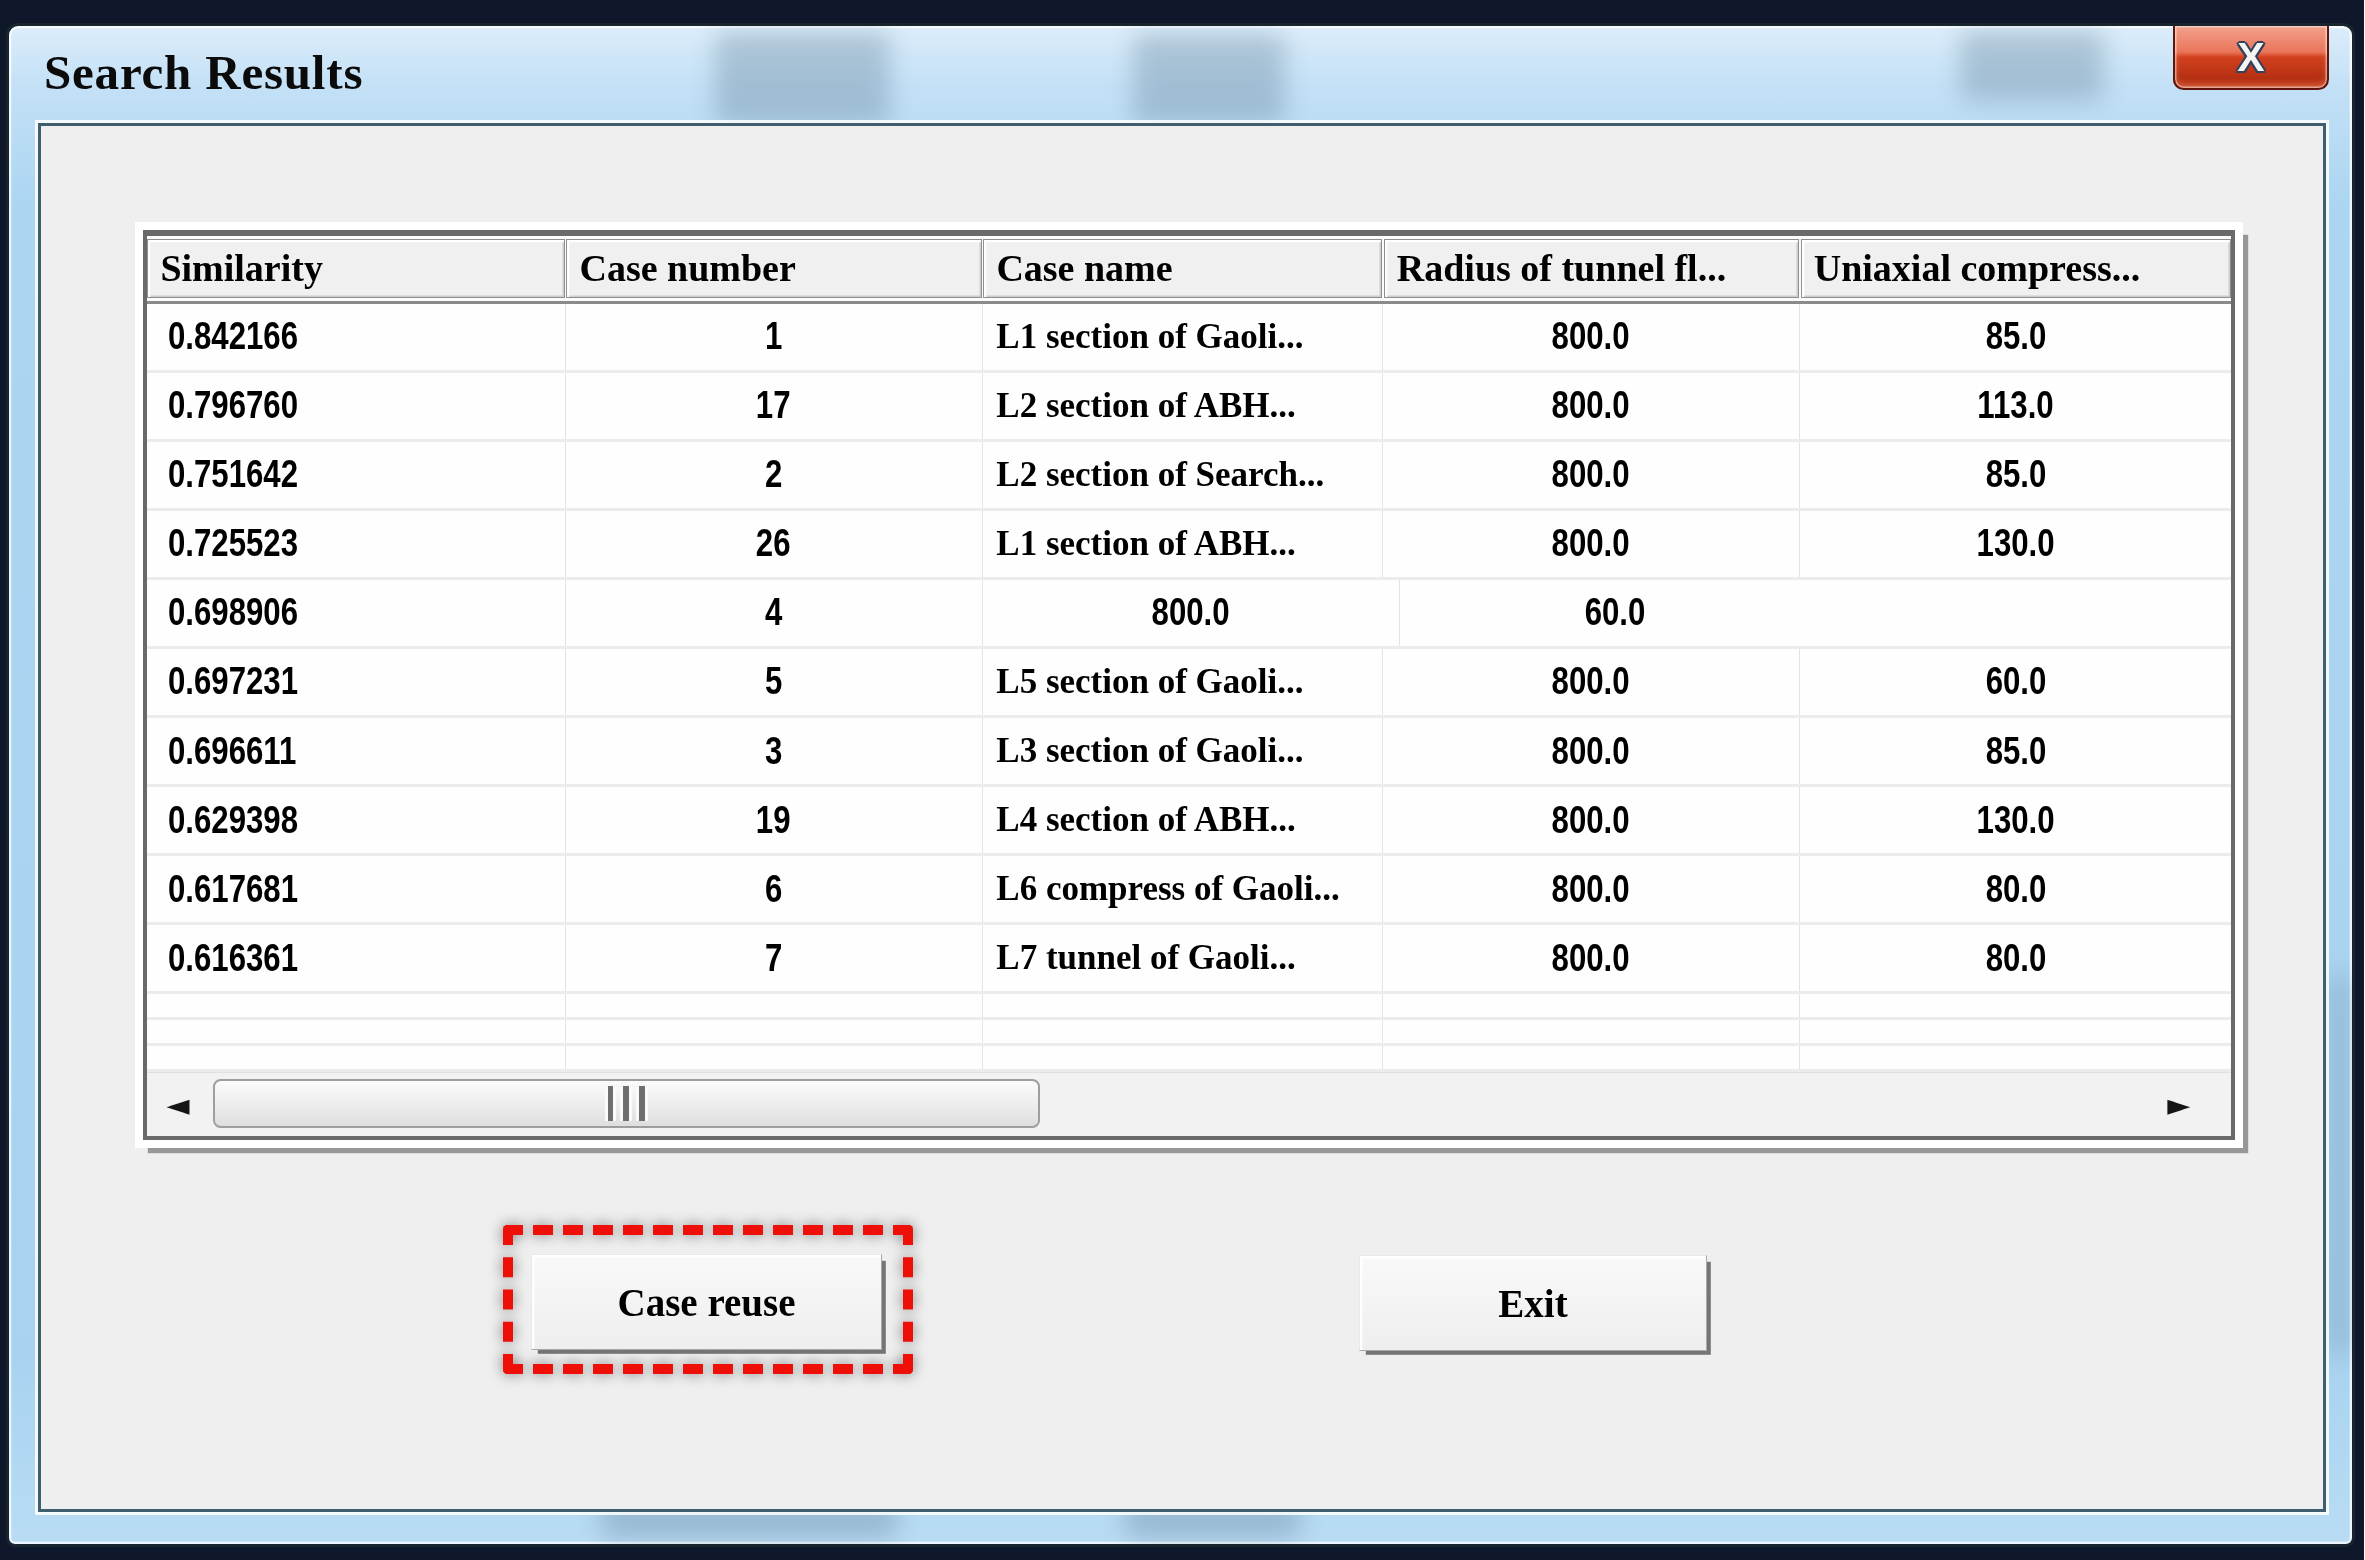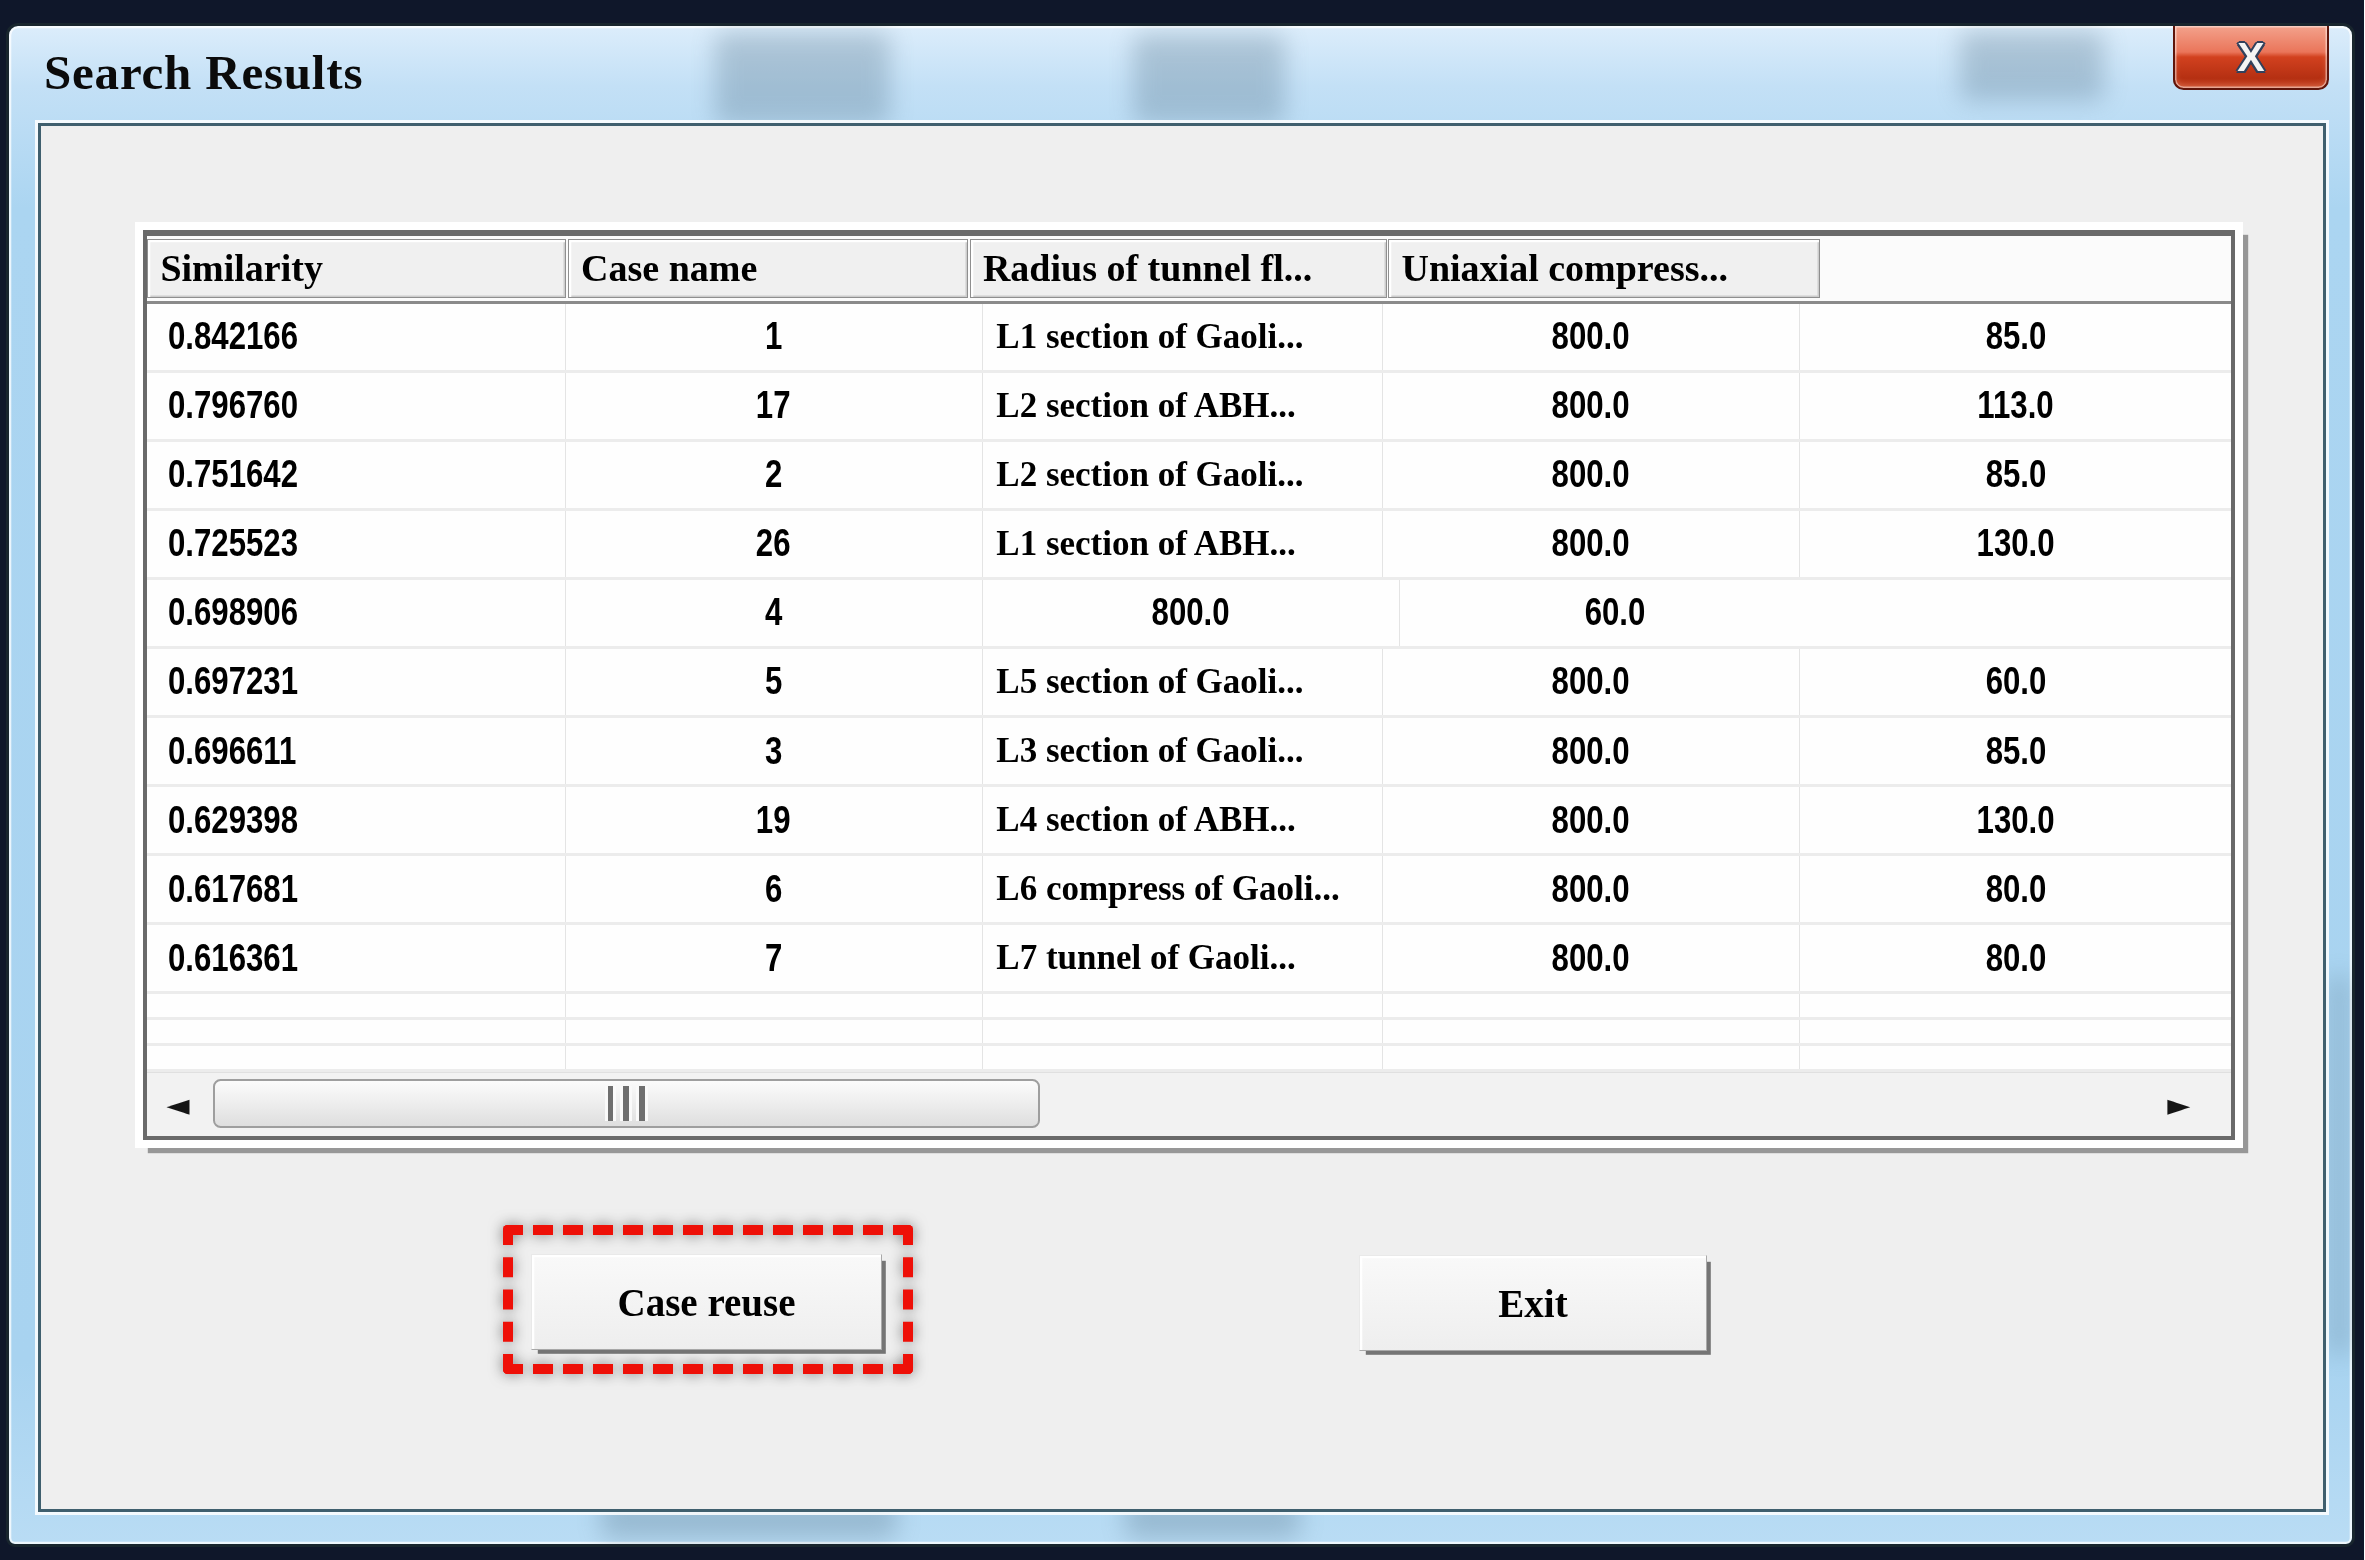--- a/index.html
+++ b/index.html
@@ -101,20 +101,21 @@
     <div class="close-btn">
       <span class="close-x">X</span>
     </div>
 
     <div class="client">
 
       <div class="table-frame">
         <div class="table-inner">
           <div class="thead" id="thead">
               <div class="th c0">Similarity</div>
+              <div class="th c1">Case number</div>
               <div class="th c2">Case name</div>
               <div class="th c3">Radius of tunnel fl...</div>
               <div class="th c4">Uniaxial compress...</div>
             </div>
           <div class="tbody" id="tbody">
               <div class="trow">
                 <div class="cell c0 num">
                   <span>0.842166</span>
                 </div>
                 <div class="cell c1 num">
@@ -148,21 +149,21 @@
                 </div>
               </div>
               <div class="trow">
                 <div class="cell c0 num">
                   <span>0.751642</span>
                 </div>
                 <div class="cell c1 num">
                   <span>2</span>
                 </div>
                 <div class="cell c2">
-                  <span>L2 section of Gaoli...</span>
+                  <span>L2 section of Search...</span>
                 </div>
                 <div class="cell c3 num">
                   <span>800.0</span>
                 </div>
                 <div class="cell c4 num">
                   <span>85.0</span>
                 </div>
               </div>
               <div class="trow">
                 <div class="cell c0 num">

